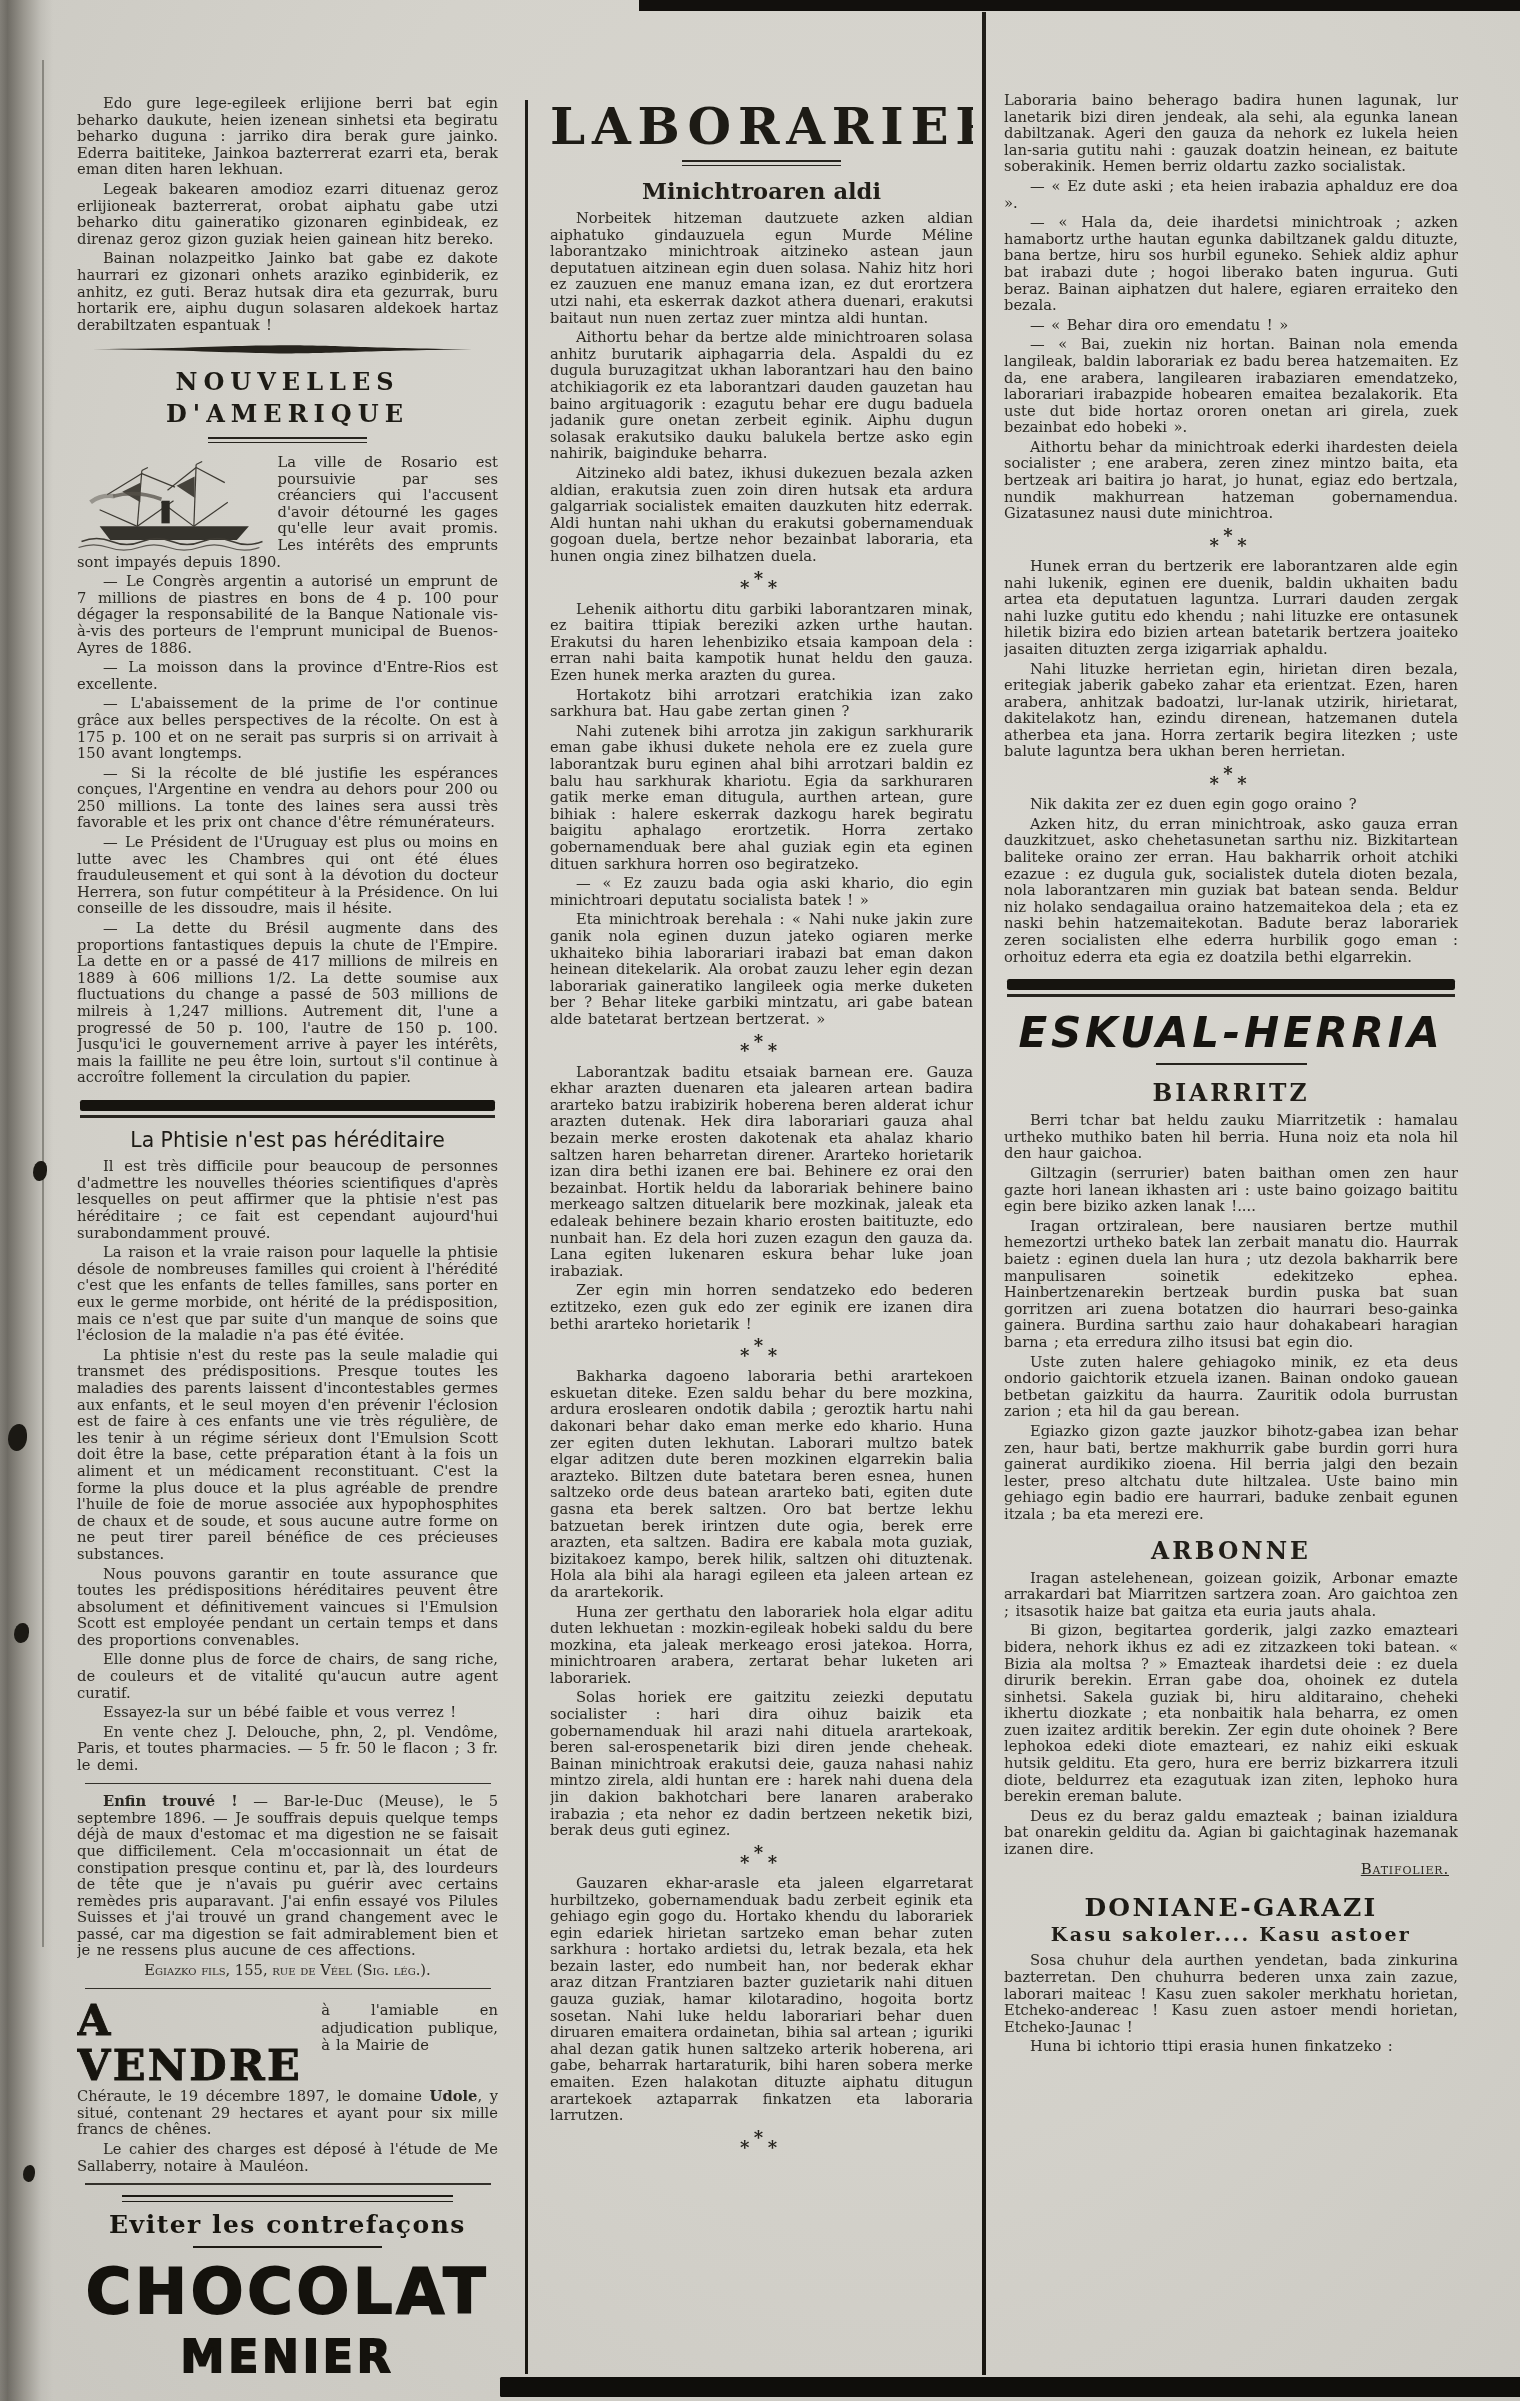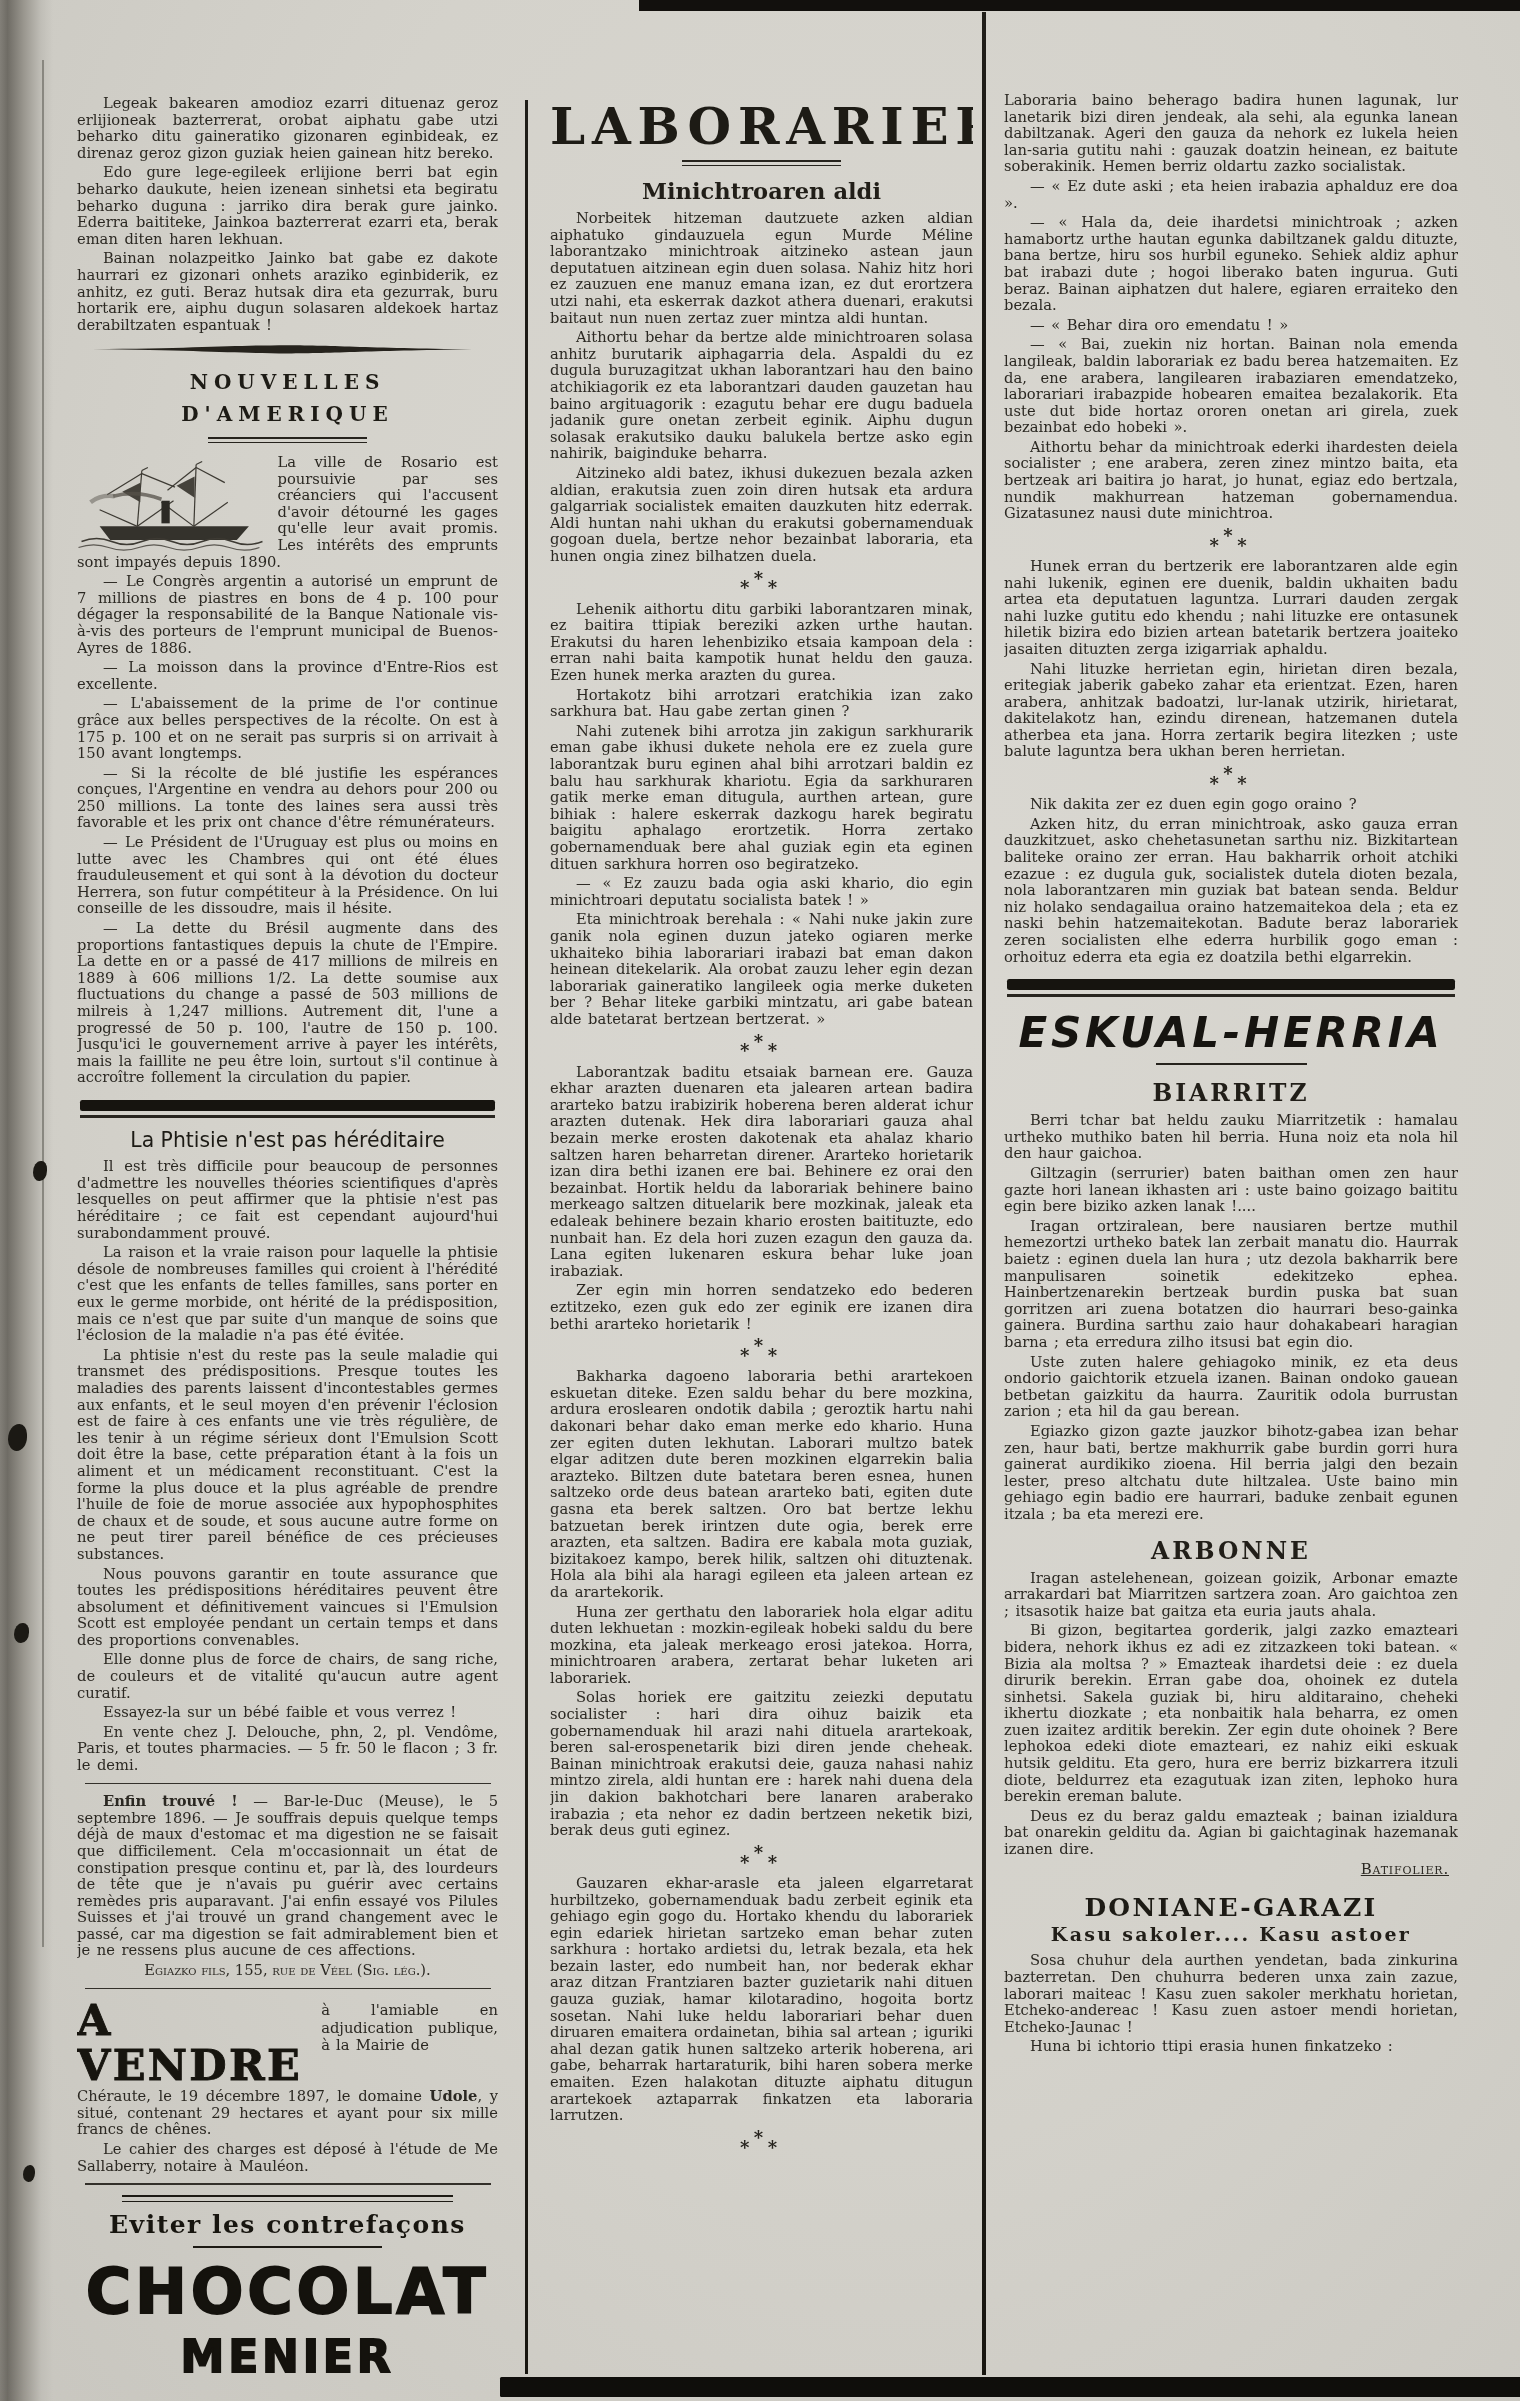--- a/index.html
+++ b/index.html
@@ -26,21 +26,21 @@
   .col-right{left:1004px;top:92px;width:454px;height:2280px;}
   
   .body{margin:0 0 3px 0;font-size:14.7px;line-height:16.6px;text-align:justify;
     text-indent:26px;word-spacing:1.9px;}
   .noind{text-indent:0;}
   .sigline{margin:1.5px 0 4.5px 0;font-size:14.7px;line-height:16.6px;text-align:center;font-variant:small-caps;}
   .sig-right{margin:1.5px 9px 3px 0;font-size:15px;line-height:16.6px;text-align:right;font-variant:small-caps;letter-spacing:0.8px;text-decoration:underline;}
   
   .t-laborarier{margin:10.6px 0 0 0;font-size:50px;line-height:53px;font-weight:bold;text-align:center;letter-spacing:6.8px;color:#1d1b15;}
   .t-eskual{margin:12px 0 0 0;font-family:"DejaVu Sans",sans-serif;font-size:42px;line-height:47px;font-weight:bold;text-align:center;letter-spacing:3.8px;color:#161410;font-style:italic;}
-  .t-nouvelles{margin:8px 0 0 0;font-size:20px;line-height:32px;font-weight:bold;text-align:center;letter-spacing:6px;color:#1d1b15;}
+  .t-nouvelles{margin:8px 0 0 0;font-size:24px;line-height:32px;font-weight:bold;text-align:center;letter-spacing:6px;color:#1d1b15;}
   .t-sub{margin:12px 0 6px 0;font-size:22.6px;line-height:26px;font-weight:bold;text-align:center;color:#211e18;}
   .t-place{margin:15px 0 6px 0;font-size:23.4px;line-height:26px;font-weight:bold;text-align:center;letter-spacing:3px;color:#211e18;}
   .t-doniane{margin:16.6px 0 3px 0;font-size:25px;line-height:27px;font-weight:bold;text-align:center;letter-spacing:2.3px;color:#1d1b15;}
   .t-kasu{margin:0 0 7.5px 0;font-size:19px;line-height:21px;font-weight:bold;text-align:center;letter-spacing:2.3px;color:#211e18;}
   .t-phtisie{margin:7.5px 0 6px 0;font-family:"DejaVu Sans",sans-serif;font-size:20.4px;line-height:24px;font-weight:normal;text-align:center;color:#1d1b15;}
   
   .hr-double{width:159px;height:3px;margin:7.5px auto 10.6px auto;border-top:2.3px solid #26231d;border-bottom:0.8px solid #26231d;}
   .hr-short{width:151px;height:0;margin:7.5px auto 9px auto;border-top:2.3px solid #26231d;}
   .hr-thin{height:1.5px;background:#33302a;margin:9px 7.5px;}
   .divider{margin:13.6px 3px 10.6px 3px;}
@@ -75,22 +75,22 @@
   <div class="bottom-bar"></div>
   <div class="rule-v a"></div>
   <div class="rule-v b"></div>
   <div class="blob" style="left:33px;top:1161px;width:13.6px;height:19.6px;"></div>
   <div class="blob" style="left:7.5px;top:1424px;width:19.6px;height:27px;"></div>
   <div class="blob" style="left:13.6px;top:1623px;width:15px;height:19.6px;"></div>
   <div class="blob" style="left:22.6px;top:2165px;width:12px;height:16.6px;"></div>
 
   <div class="col col-left">
     <section>
+      <p class="body">Edo gure lege-egileek erlijione berri bat egin beharko daukute, heien izenean sinhetsi eta begiratu beharko duguna : jarriko dira berak gure jainko. Ederra baititeke, Jainkoa bazterrerat ezarri eta, berak eman diten haren lekhuan.</p>
       <p class="body">Legeak bakearen amodioz ezarri dituenaz geroz erlijioneak bazterrerat, orobat aiphatu gabe utzi beharko ditu gaineratiko gizonaren eginbideak, ez direnaz geroz gizon guziak heien gainean hitz bereko.</p>
-      <p class="body">Edo gure lege-egileek erlijione berri bat egin beharko daukute, heien izenean sinhetsi eta begiratu beharko duguna : jarriko dira berak gure jainko. Ederra baititeke, Jainkoa bazterrerat ezarri eta, berak eman diten haren lekhuan.</p>
       <p class="body">Bainan nolazpeitko Jainko bat gabe ez dakote haurrari ez gizonari onhets araziko eginbiderik, ez anhitz, ez guti. Beraz hutsak dira eta gezurrak, buru hortarik ere, aiphu dugun solasaren aldekoek hartaz derabiltzaten espantuak !</p>
     </section>
 
     <div class="swell">
       <svg width="393" height="10.6" viewBox="0 0 520 14">
         <path d="M2,7 C150,5.5 200,1.5 260,1.5 C320,1.5 370,5.5 518,7 C370,8.5 320,12.5 260,12.5 C200,12.5 150,8.5 2,7 Z" fill="#26231d"></path>
       </svg>
     </div>
 
     <section>

